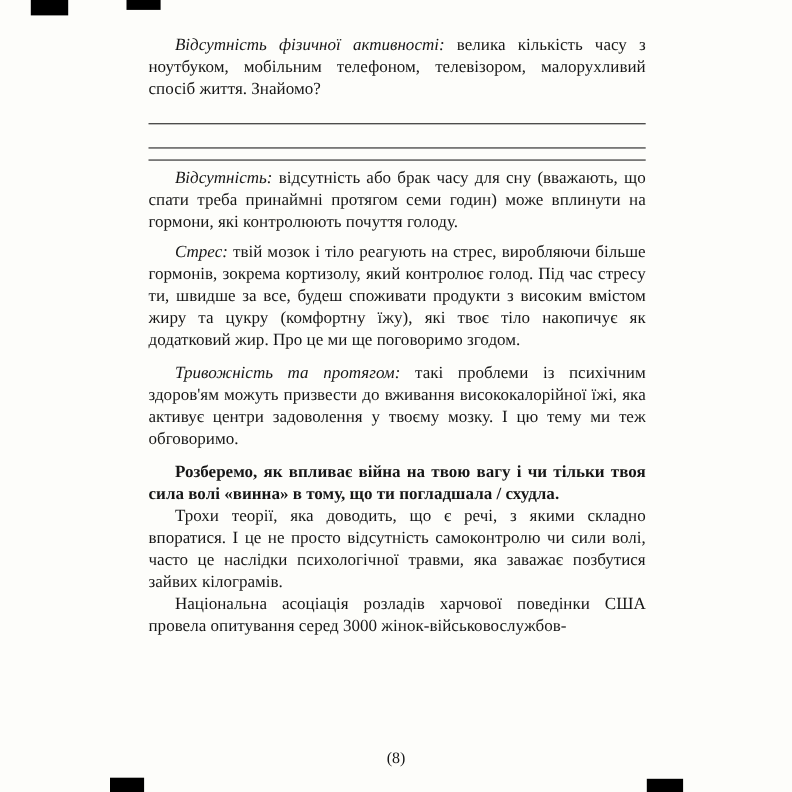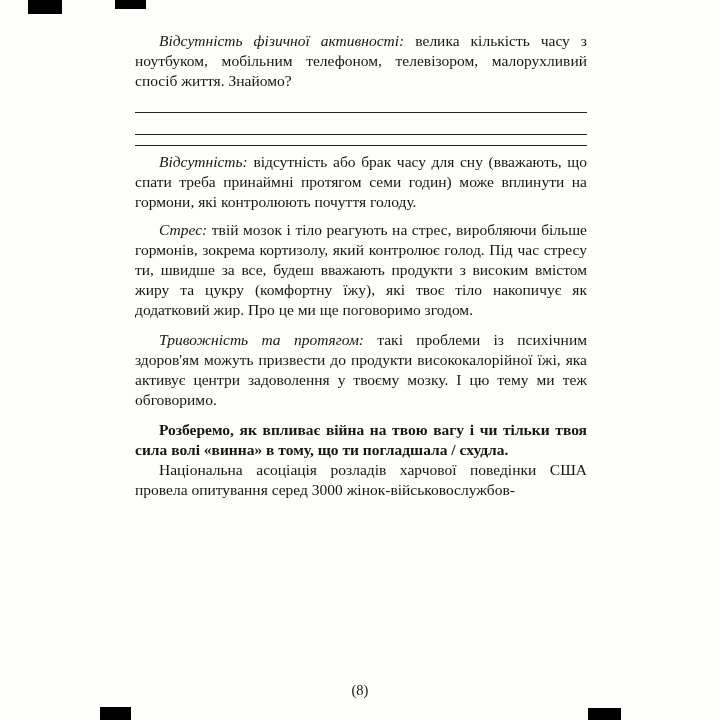--- a/index.html
+++ b/index.html
@@ -64,26 +64,27 @@
 
   <div class="write-lines">
     <div class="wline wline-1"></div>
     <div class="wline wline-2"></div>
     <div class="wline wline-3"></div>
   </div>
 
 
   <p class="para"><span class="lead">Відсутність:</span><span> відсутність або брак часу для сну (вважають, що спати треба принаймні протягом семи годин) може вплинути на гормони, які контролюють почуття голоду.</span></p>
 
-  <p class="para gap-sm"><span class="lead">Стрес:</span><span> твій мозок і тіло реагують на стрес, виробляючи більше гормонів, зокрема кортизолу, який контролює голод. Під час стресу ти, швидше за все, будеш вважають продукти з високим вмістом жиру та цукру (комфортну їжу), які твоє тіло накопичує як додатковий жир. Про це ми ще поговоримо згодом.</span></p>
+  <p class="para gap-sm"><span class="lead">Стрес:</span><span> твій мозок і тіло реагують на стрес, виробляючи більше гормонів, зокрема кортизолу, який контролює голод. Під час стресу ти, швидше за все, будеш споживати продукти з високим вмістом жиру та цукру (комфортну їжу), які твоє тіло накопичує як додатковий жир. Про це ми ще поговоримо згодом.</span></p>
 
-  <p class="para gap-md"><span class="lead">Тривожність та протягом:</span><span> такі проблеми із психічним здоров'ям можуть призвести до продукти висококалорійної їжі, яка активує центри задоволення у твоєму мозку. І цю тему ми теж обговоримо.</span></p>
+  <p class="para gap-md"><span class="lead">Тривожність та протягом:</span><span> такі проблеми із психічним здоров'ям можуть призвести до вживання висококалорійної їжі, яка активує центри задоволення у твоєму мозку. І цю тему ми теж обговоримо.</span></p>
 
   <p class="para bold gap-md">Розберемо, як впливає війна на твою вагу і чи тільки твоя сила волі «винна» в тому, що ти погладшала / схудла.</p>
 
+  <p class="para">Трохи теорії, яка доводить, що є речі, з якими складно впоратися. І це не просто відсутність самоконтролю чи сили волі, часто це наслідки психологічної травми, яка заважає позбутися зайвих кілограмів.</p>
 
 
   <p class="para">Національна асоціація розладів харчової поведінки США провела опитування серед 3000 жінок-військовослужбов-</p>
 
 </div>
 
 <div class="page-number">(8)</div>
 
 <div class="print-mark mark-bot-1"></div>
 <div class="print-mark mark-bot-2"></div>

